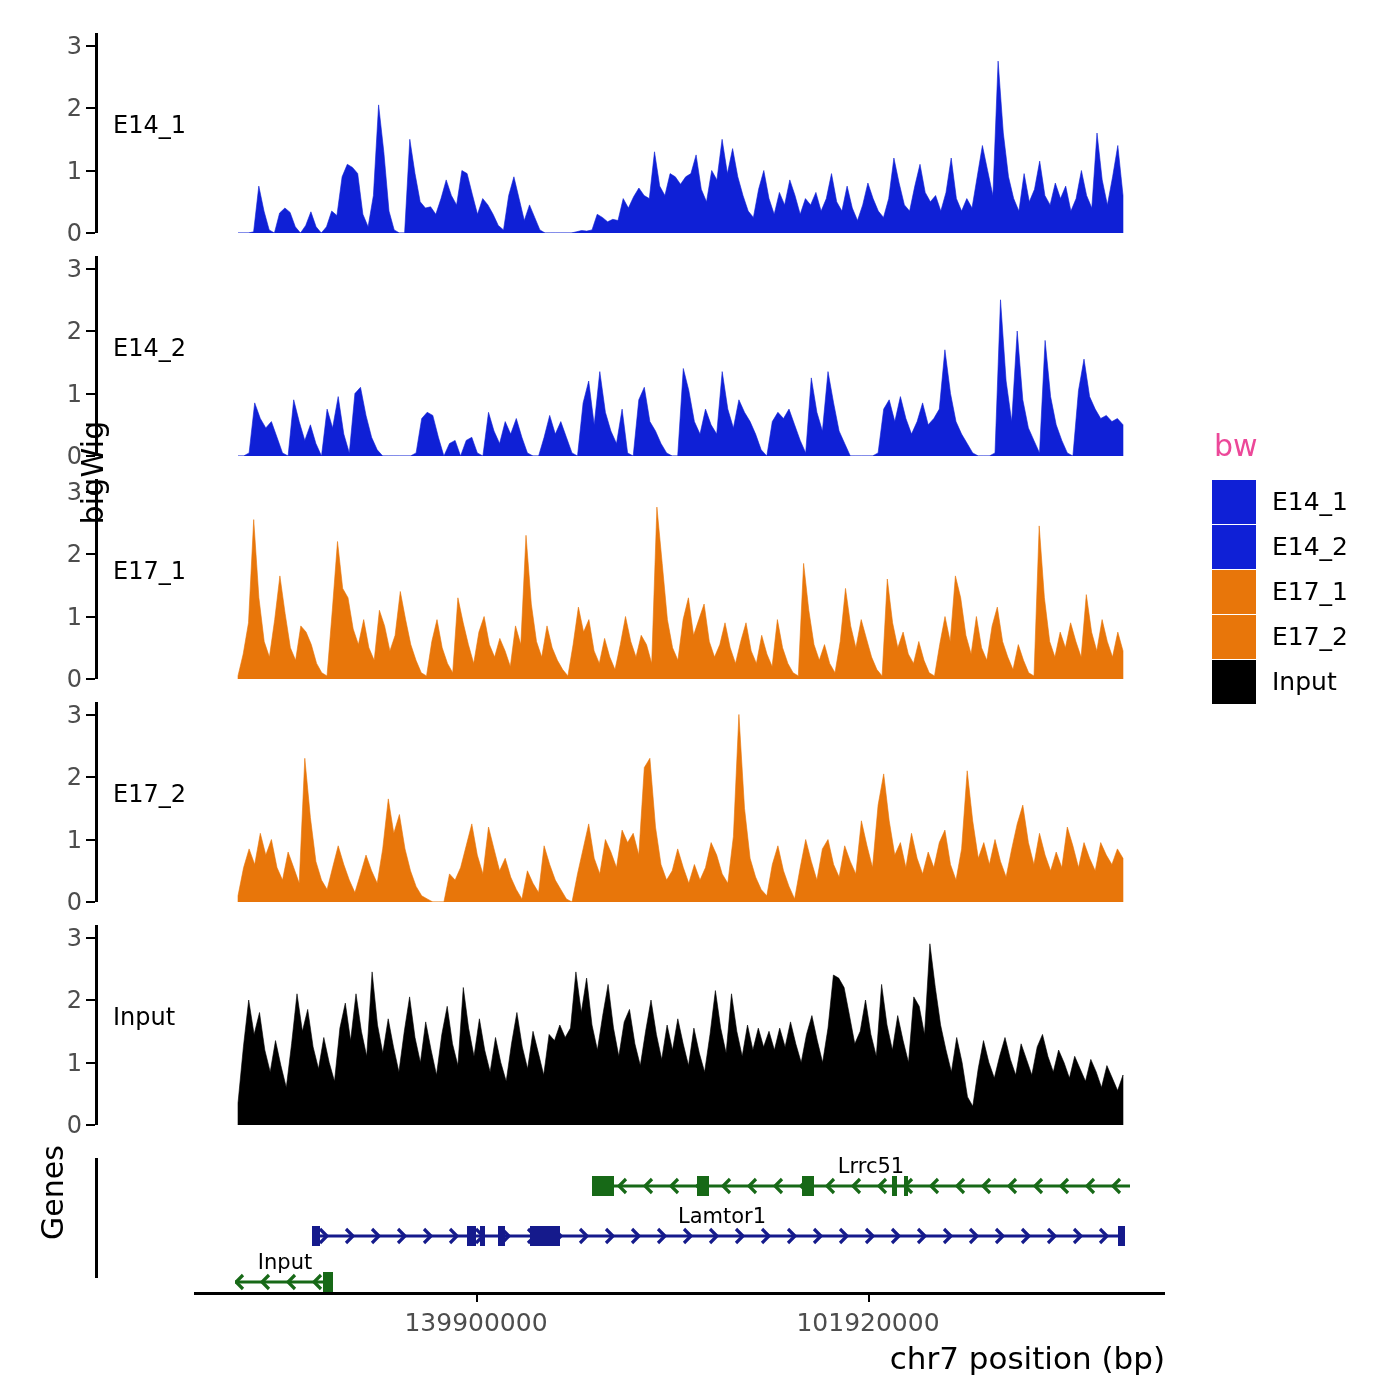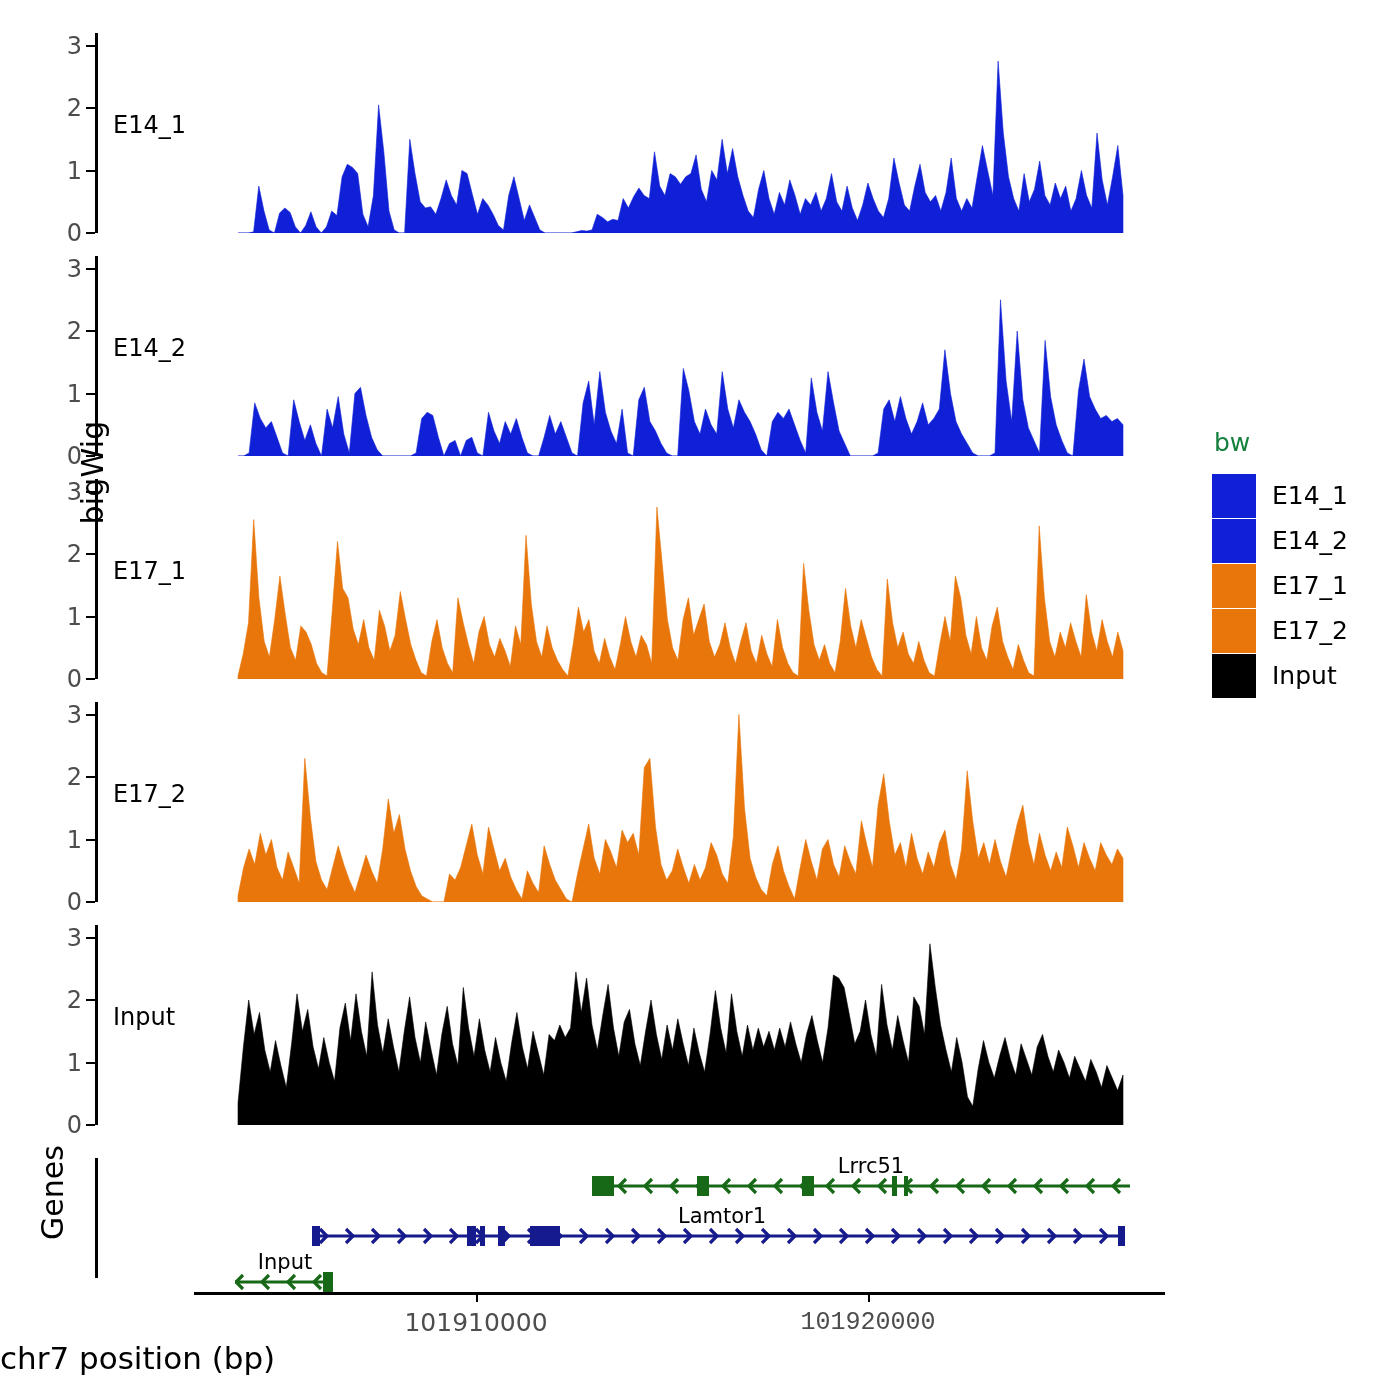--- a/index.html
+++ b/index.html
@@ -24,32 +24,32 @@
   .tick{position:absolute;width:9px;height:2px;background:#000;right:100%;}
   .ticklab{position:absolute;right:calc(100% + 13px);font-size:24px;color:#4d4d4d;
            transform:translateY(-50%);white-space:nowrap;}
   .tracklab{position:absolute;font-size:24px;color:#000;white-space:nowrap;
             transform:translateY(-50%);}
 
   .plotsvg{position:absolute;left:3px;top:0;display:block;}
 
   
   .legend{position:absolute;left:1212px;top:428px;}
-  .legend-title{font-size:25px;color:#15803d;margin:0 0 16px 2px;}
+  .legend-title{font-size:30px;color:#ec4899;margin:0 0 16px 2px;}
   .legend-row{display:flex;align-items:center;height:45px;}
   .swatch{width:44px;height:44px;margin-right:16px;flex:0 0 auto;}
   .legend-text{font-size:25px;color:#000;white-space:nowrap;}
 
   
   .genes-axisline{position:absolute;left:95px;top:1158px;width:3px;height:120px;background:#000;}
   .xaxis-line{position:absolute;left:194px;top:1292px;height:3px;background:#000;}
   .xtick{position:absolute;top:1292px;width:2px;height:10px;background:#000;}
   .xticklab{position:absolute;top:1308px;font-size:25px;color:#4d4d4d;
             transform:translateX(-50%);white-space:nowrap;}
-  .xaxis-title{position:absolute;top:1340px;left:0;width:1165px;text-align:left;
+  .xaxis-title{position:absolute;top:1340px;left:0;width:1165px;text-align:right;
                font-size:31px;color:#000;}
   .genelabel{position:absolute;font-size:21px;color:#000;transform:translateX(-50%);
              white-space:nowrap;}
 </style>
 </head>
 <body>
 
 <div id="root">
 
   <div class="ylabel-bigwig">bigWig</div>
@@ -213,23 +213,23 @@
           <path d="M 60 7 L 53 14 L 60 21" fill="none" stroke="#176917" stroke-width="3.2"></path>
           <path d="M 86 7 L 79 14 L 86 21" fill="none" stroke="#176917" stroke-width="3.2"></path>
           <rect x="88" y="4" width="10" height="20" fill="#176917"></rect>
         </svg></div>
       <div class="genelabel" style="left: 285px; top: 1250px;">Input</div>
     </div>
 
   <div class="xaxis-line" style="width:971px;"></div>
   <div id="xticks">
       <div class="xtick" style="left: 476px;"></div>
-      <div class="xticklab" style="left: 476px;">101910000</div>
+      <div class="xticklab" style="left: 476px;">139900000</div>
       <div class="xtick" style="left: 868px;"></div>
-      <div class="xticklab" style="left: 868px; font-family: Liberation Mono, monospace;">101920000</div>
+      <div class="xticklab" style="left: 868px;">101920000</div>
     </div>
   <div class="xaxis-title">chr7 position (bp)</div>
 
   <div class="legend">
     <div class="legend-title">bw</div>
     <div id="legend-rows">
         <div class="legend-row">
           <span class="swatch" style="background: rgb(15, 32, 214);"></span>
           <span class="legend-text">E14_1</span>
         </div>

